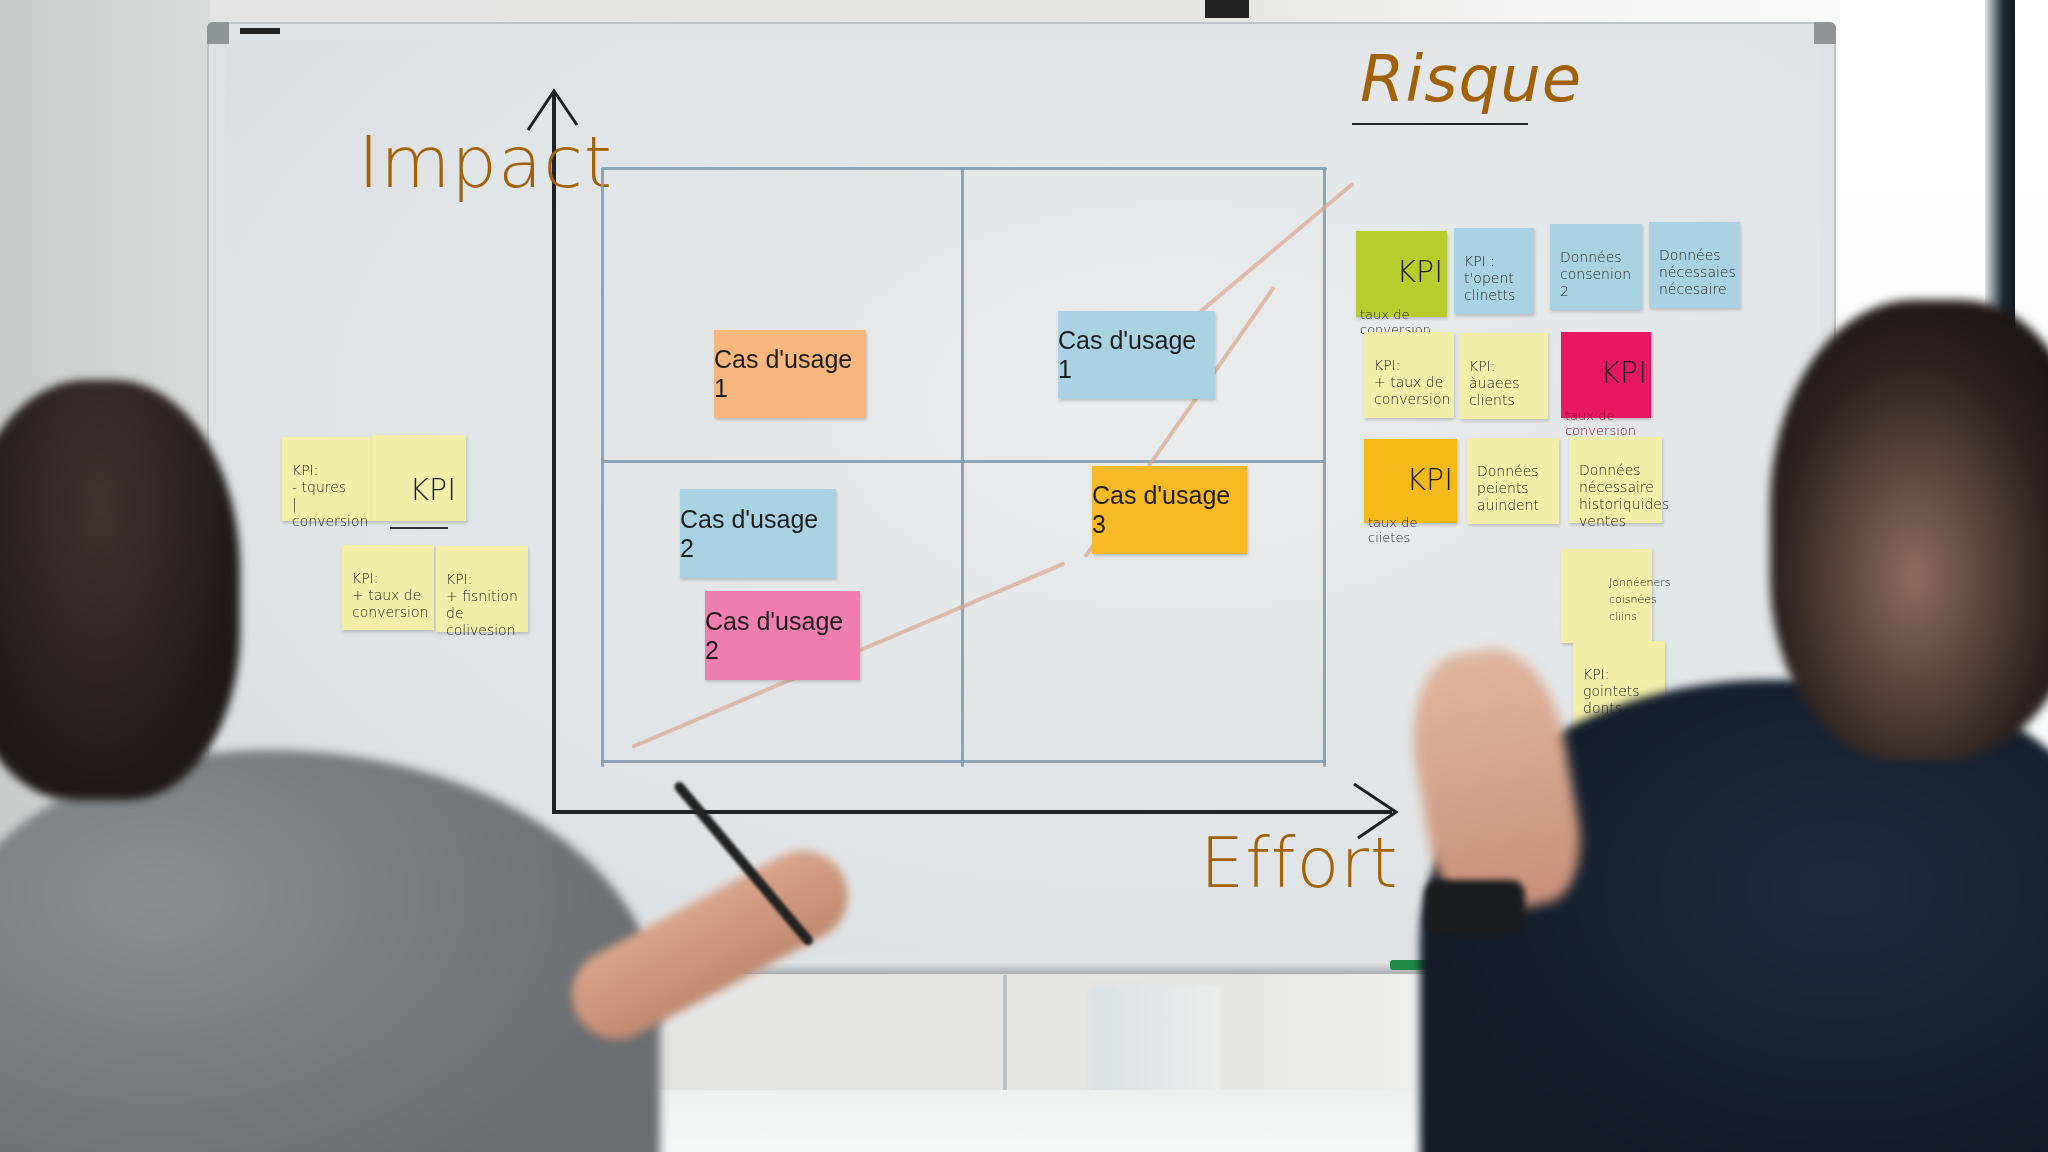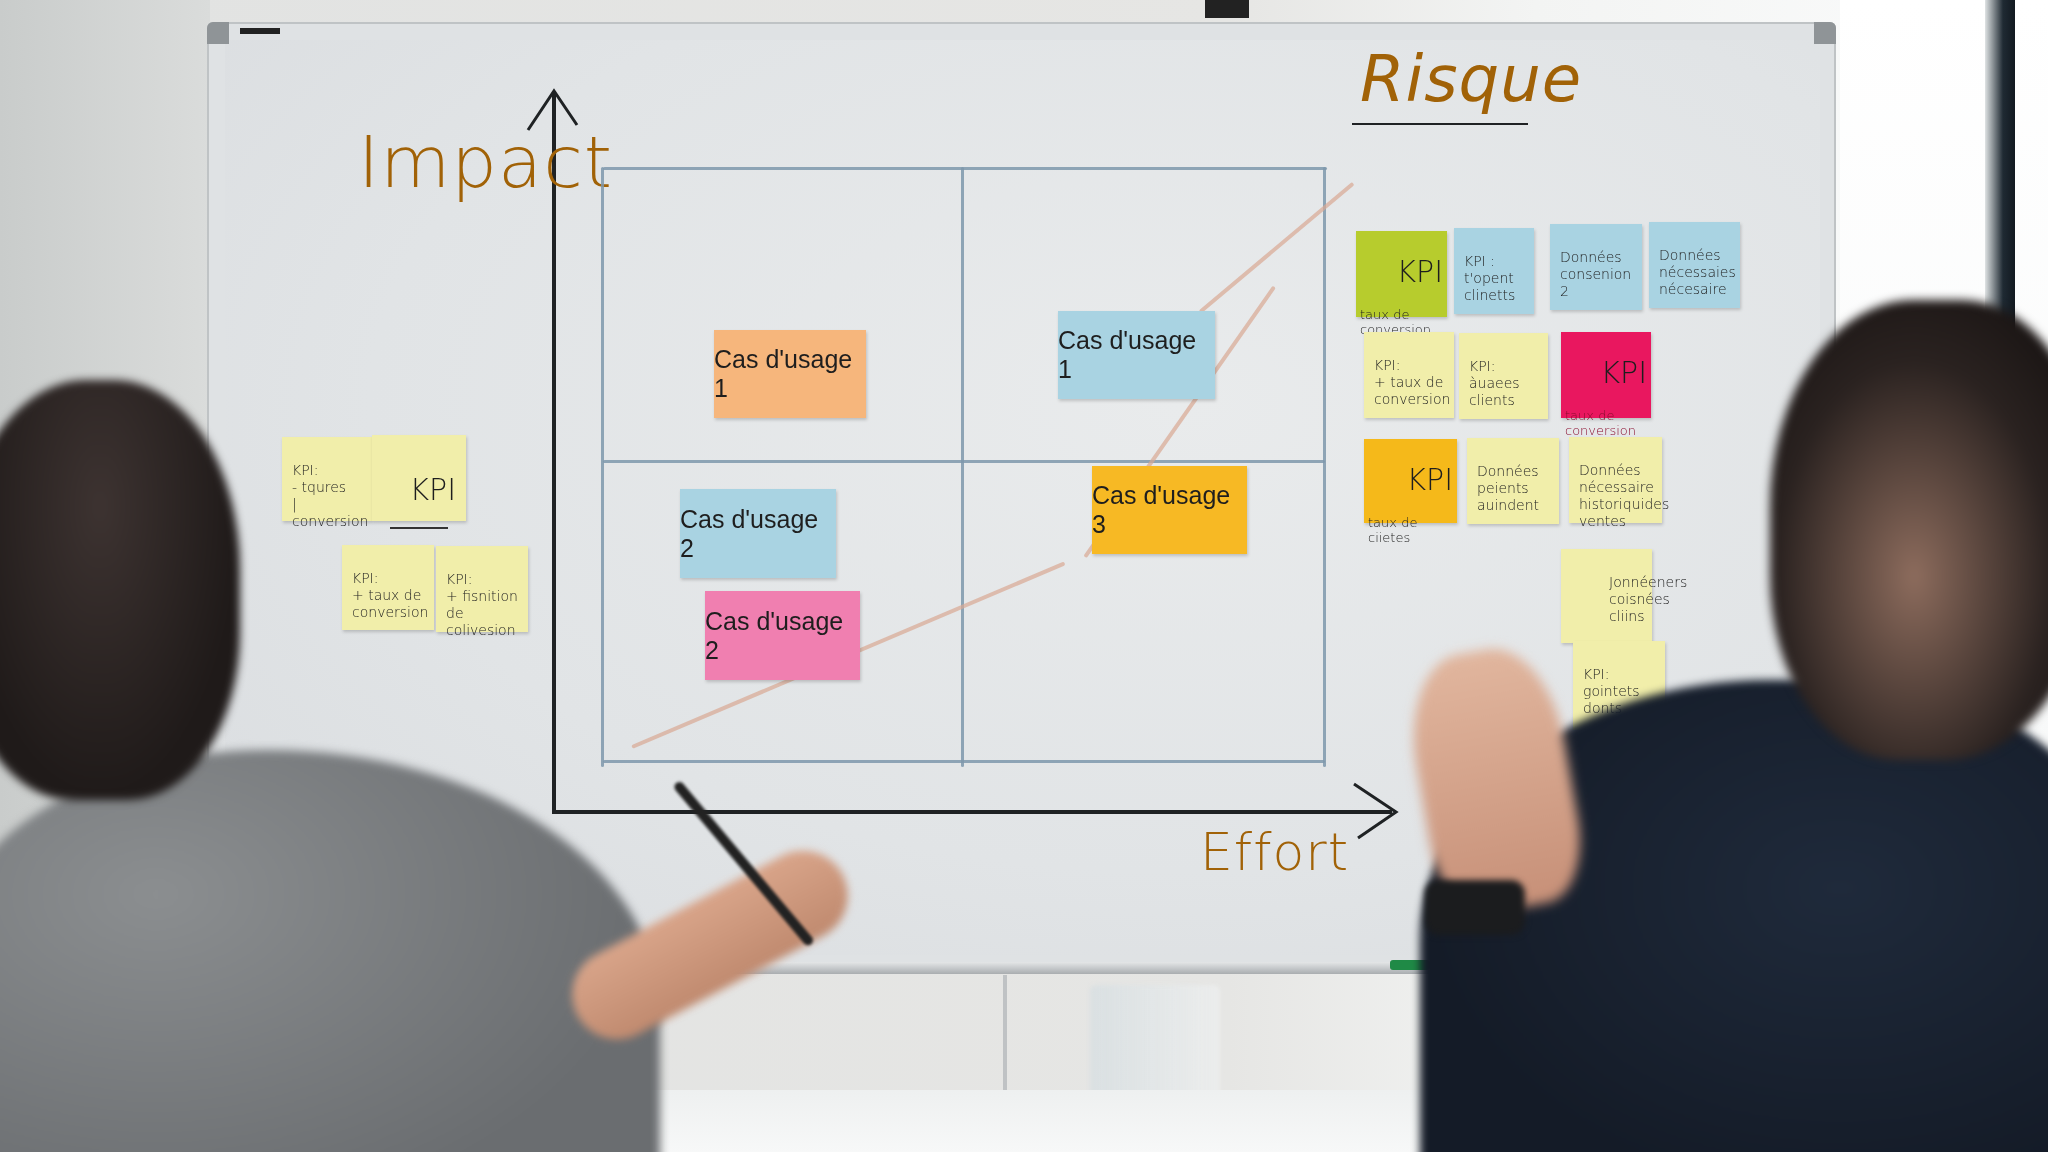--- a/index.html
+++ b/index.html
@@ -67,21 +67,21 @@
 <div class="abs axis" style="left:552px;top:92px;width:4px;height:722px;"></div>
 <svg class="abs" style="left:525px;top:85px;" width="60" height="50">
   <polyline points="3,45 29,6 52,40" fill="none" stroke="#1f2224" stroke-width="3"></polyline>
 </svg>
 <div class="abs axis" style="left:552px;top:810px;width:840px;height:4px;"></div>
 <svg class="abs" style="left:1350px;top:780px;" width="56" height="64">
   <polyline points="4,4 46,32 8,58" fill="none" stroke="#1f2224" stroke-width="3"></polyline>
 </svg>
 
 <div class="abs hand" style="left:358px;top:120px;font-size:72px;">Impact</div>
-<div class="abs hand" style="left:1200px;top:822px;font-size:52px;">Effort</div>
+<div class="abs hand" style="left:1200px;top:822px;font-size:70px;">Effort</div>
 <div class="abs hand" style="left:1360px;top:42px;font-size:64px;font-style:italic;">Risque</div>
 <div class="abs axis" style="left:1352px;top:123px;width:176px;height:2px;"></div>
 
 <div class="abs grid" style="left:603px;top:167px;width:724px;height:3px;"></div>
 <div class="abs grid" style="left:601px;top:167px;width:3px;height:600px;"></div>
 <div class="abs grid" style="left:1323px;top:167px;width:3px;height:600px;"></div>
 <div class="abs grid" style="left:603px;top:760px;width:722px;height:3px;"></div>
 <div class="abs grid" style="left:961px;top:167px;width:3px;height:600px;"></div>
 <div class="abs grid" style="left:603px;top:460px;width:722px;height:3px;"></div>
 
@@ -167,21 +167,21 @@
 <div class="abs note note-kpi" style="left:1467px;top:438px;width:92px;height:86px;background:#f1eeaa;font-size:14px;line-height:17px;">
   <span>Données
 peients
 auindent</span>
 </div>
 <div class="abs note note-kpi" style="left:1569px;top:437px;width:93px;height:86px;background:#f1eeaa;font-size:14px;line-height:17px;">
   <span>Données nécessaire
 historiquides
 ventes</span>
 </div>
-<div class="abs note note-kpi" style="left:1561px;top:549px;width:91px;height:94px;background:#f1eeaa;font-size:14px;line-height:17px;padding-left:48px;">
+<div class="abs note note-kpi" style="left:1561px;top:549px;width:91px;height:94px;background:#f1eeaa;font-size:11px;line-height:17px;padding-left:48px;">
   <span>Jonnéeners
 coisnées
 cliins</span>
 </div>
 <div class="abs note note-kpi" style="left:1573px;top:641px;width:92px;height:89px;background:#f1eeaa;font-size:14px;line-height:17px;">
   <span>KPI:
 gointets donts</span>
 </div>
 
 <div class="abs tray"></div>

